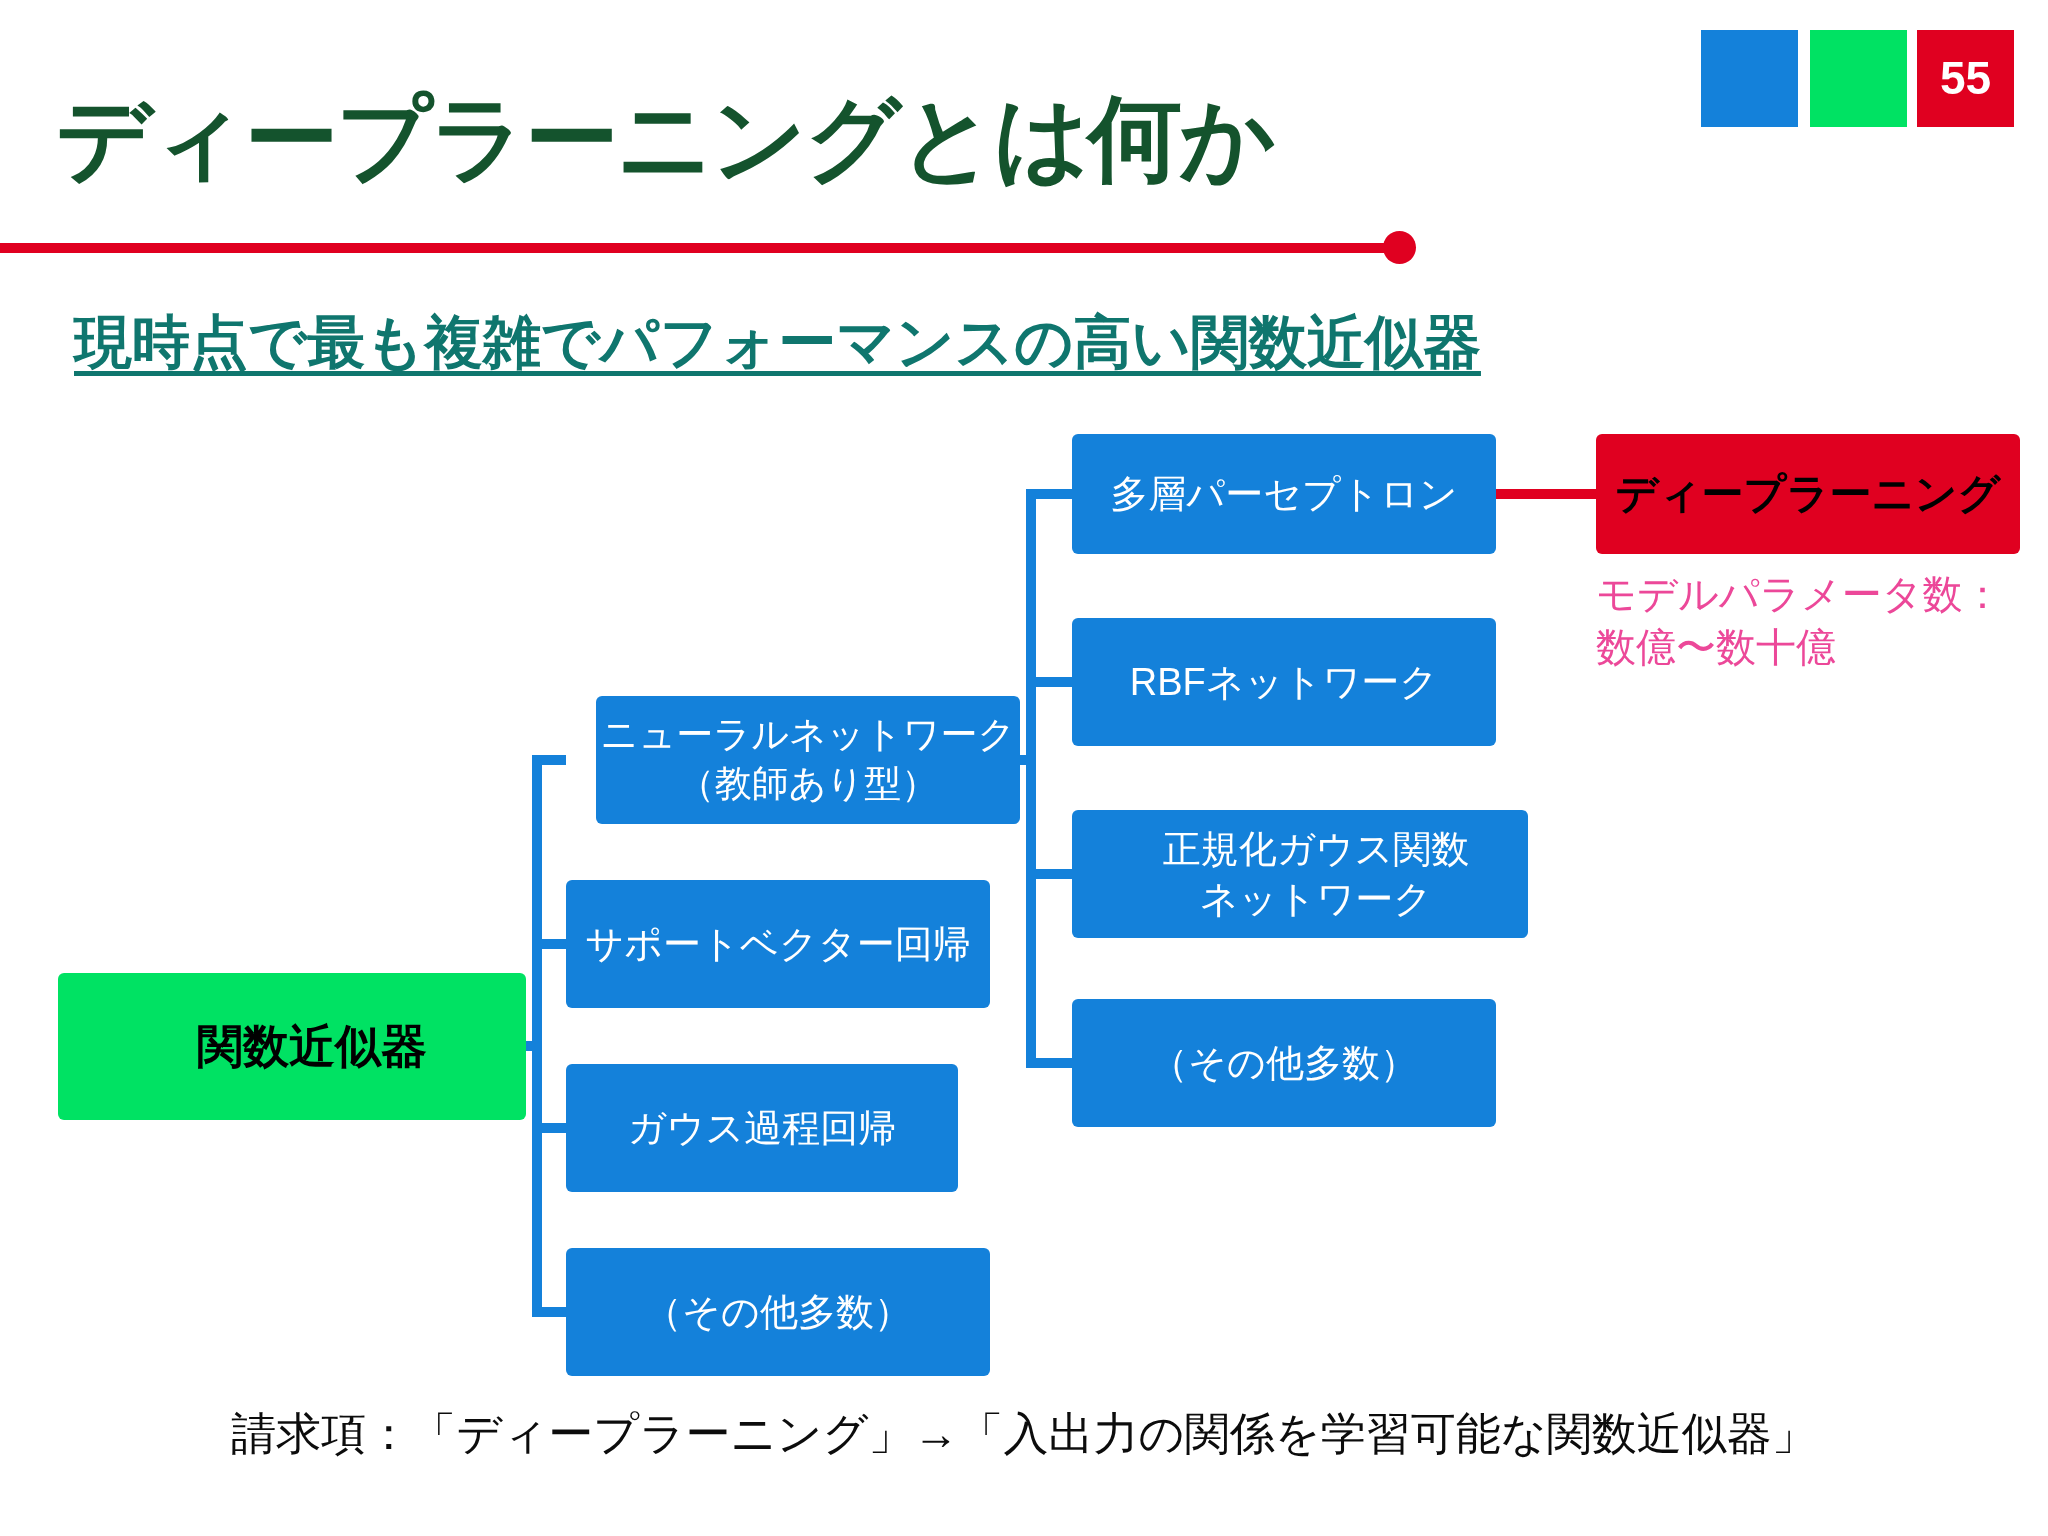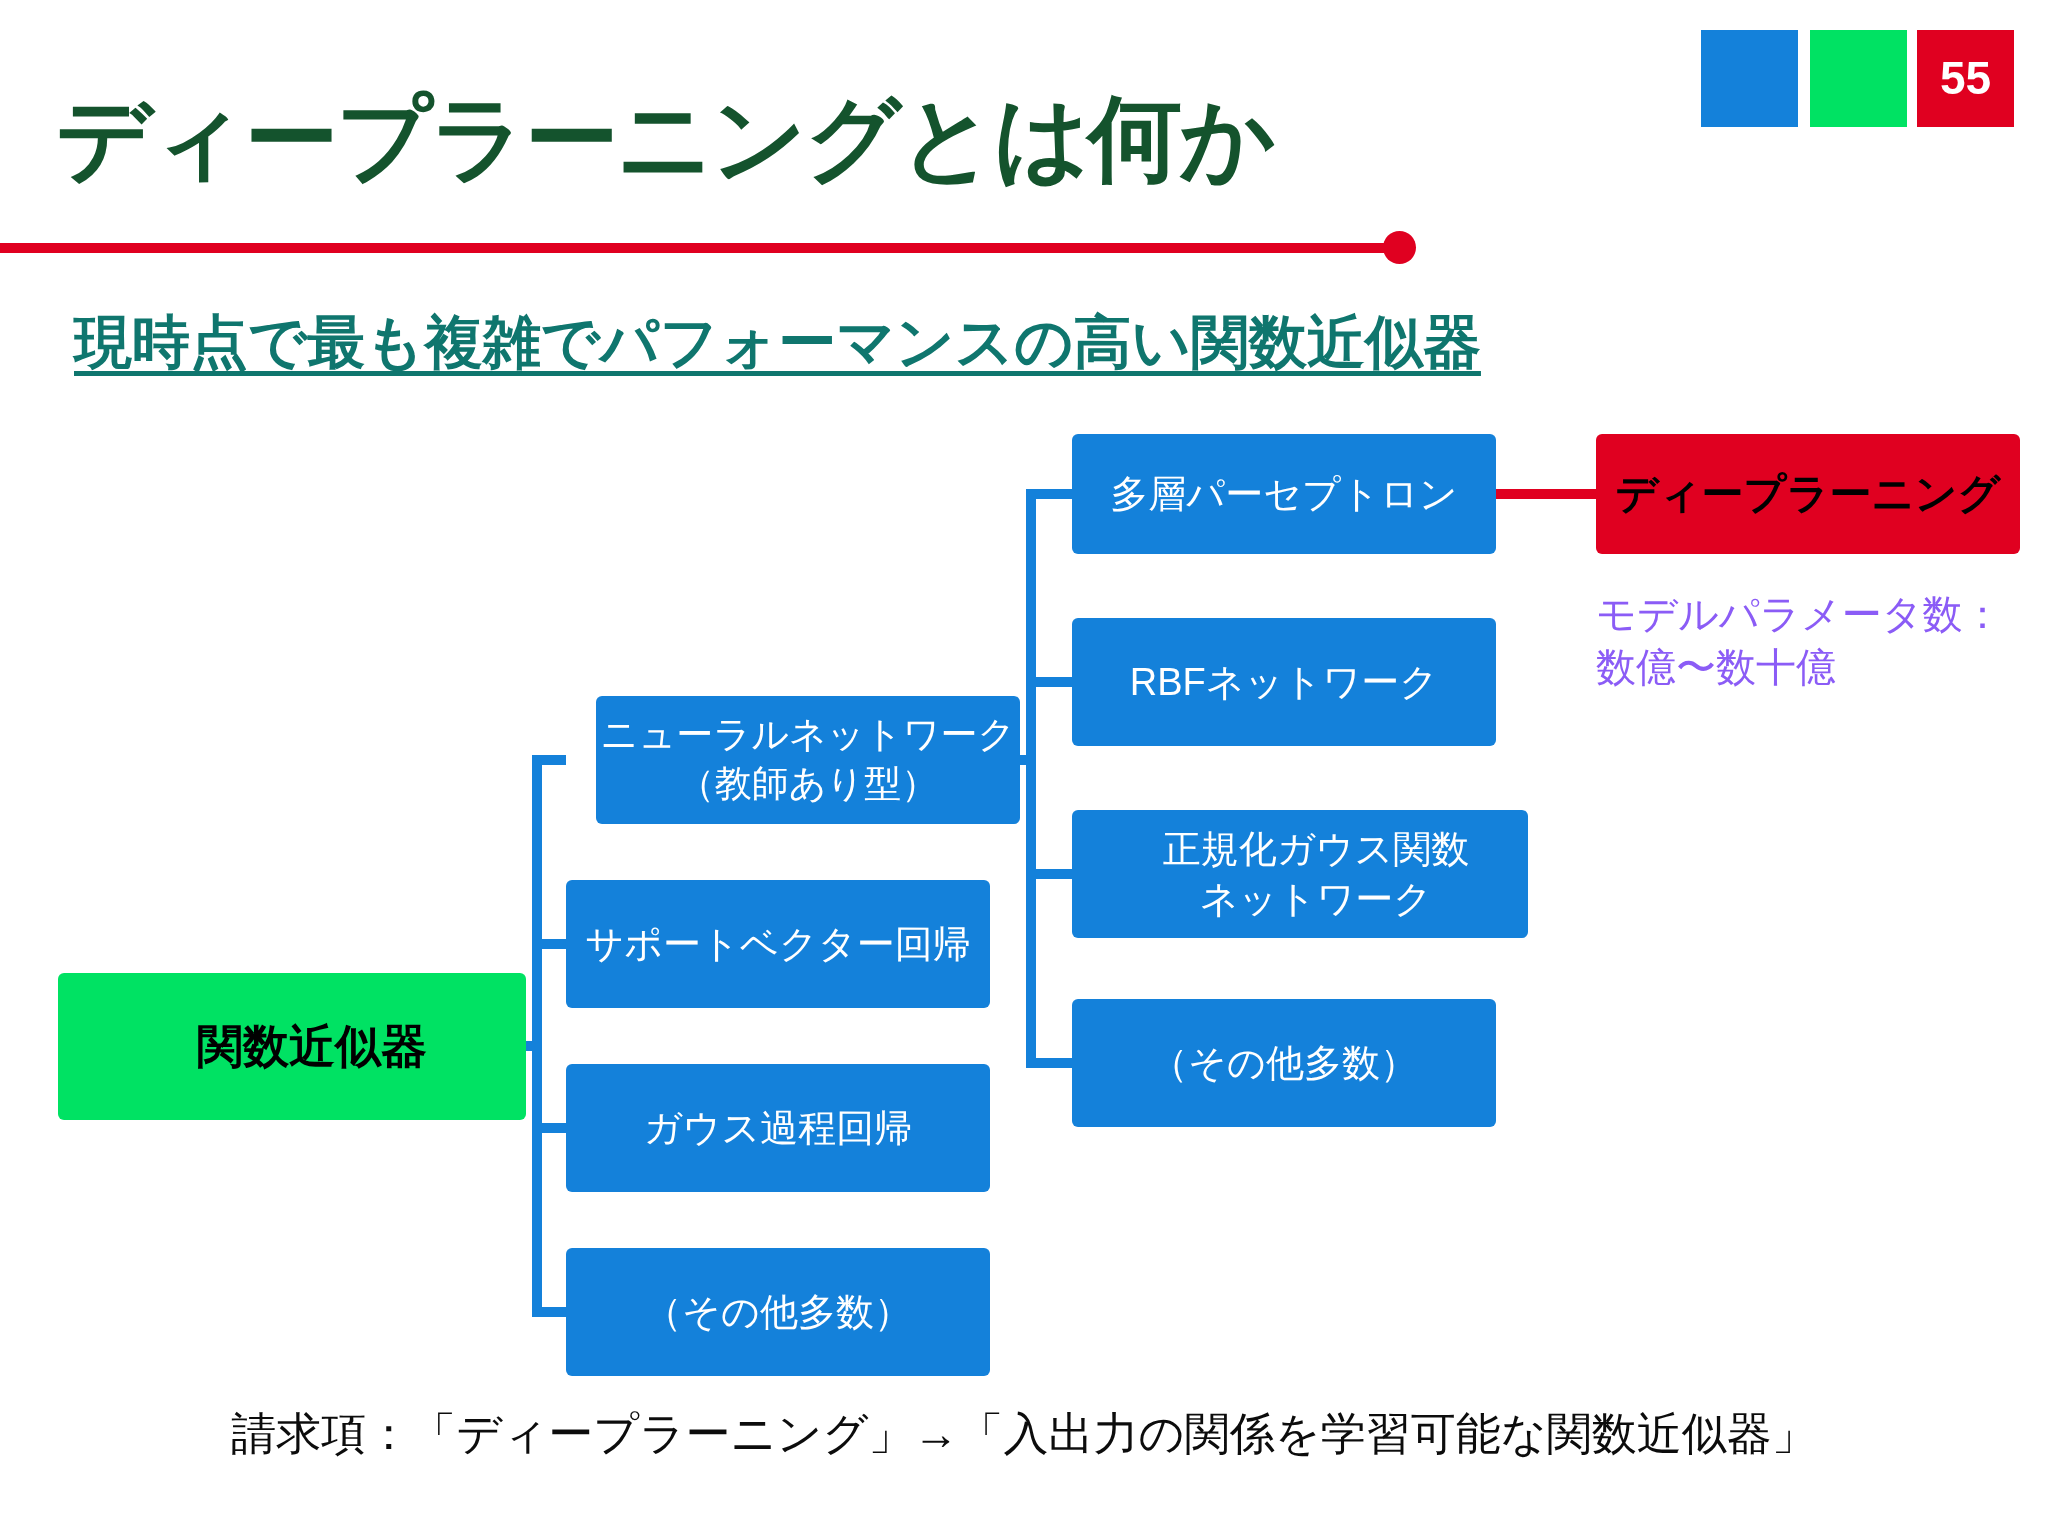--- a/index.html
+++ b/index.html
@@ -55,22 +55,22 @@
   .node-highlight{
     background:var(--red,#e00020);
     color:#000000;font-weight:700;font-size:42px;
   }
   .n-neural{font-size:37px;margin-left:30px;}
   
   .conn{position:absolute;background:var(--blue,#1481da);}
   .conn-red{position:absolute;background:var(--red,#e00020);}
   
   .param-note{
-    left:1596px;top:588px;
-    font-size:40px;line-height:1.33;color:#8b5cf6;
+    left:1596px;top:568px;
+    font-size:40px;line-height:1.33;color:#ec4899;
     white-space:nowrap;
   }
   .claim{
     left:0;right:0;top:1404px;text-align:center;
     font-size:45px;color:#0c0c0c;white-space:nowrap;
   }
 </style>
 </head>
 <body>
 
@@ -108,21 +108,21 @@
   <span>関数近似器</span>
 </div>
 
 <div class="node n-neural" style="left:566px;top:696px;width:424px;height:128px;">
   <span>ニューラルネットワーク</span>
   <span>（教師あり型）</span>
 </div>
 <div class="node" style="left:566px;top:880px;width:424px;height:128px;">
   <span>サポートベクター回帰</span>
 </div>
-<div class="node" style="left:566px;top:1064px;width:424px;height:128px;font-family:Liberation Serif, serif;">
+<div class="node" style="left:566px;top:1064px;width:392px;height:128px;font-family:Liberation Serif, serif;">
   <span>ガウス過程回帰</span>
 </div>
 <div class="node" style="left:566px;top:1248px;width:424px;height:128px;">
   <span>（その他多数）</span>
 </div>
 
 <div class="node" style="left:1072px;top:434px;width:424px;height:120px;">
   <span>多層パーセプトロン</span>
 </div>
 <div class="node" style="left:1072px;top:618px;width:424px;height:128px;">

